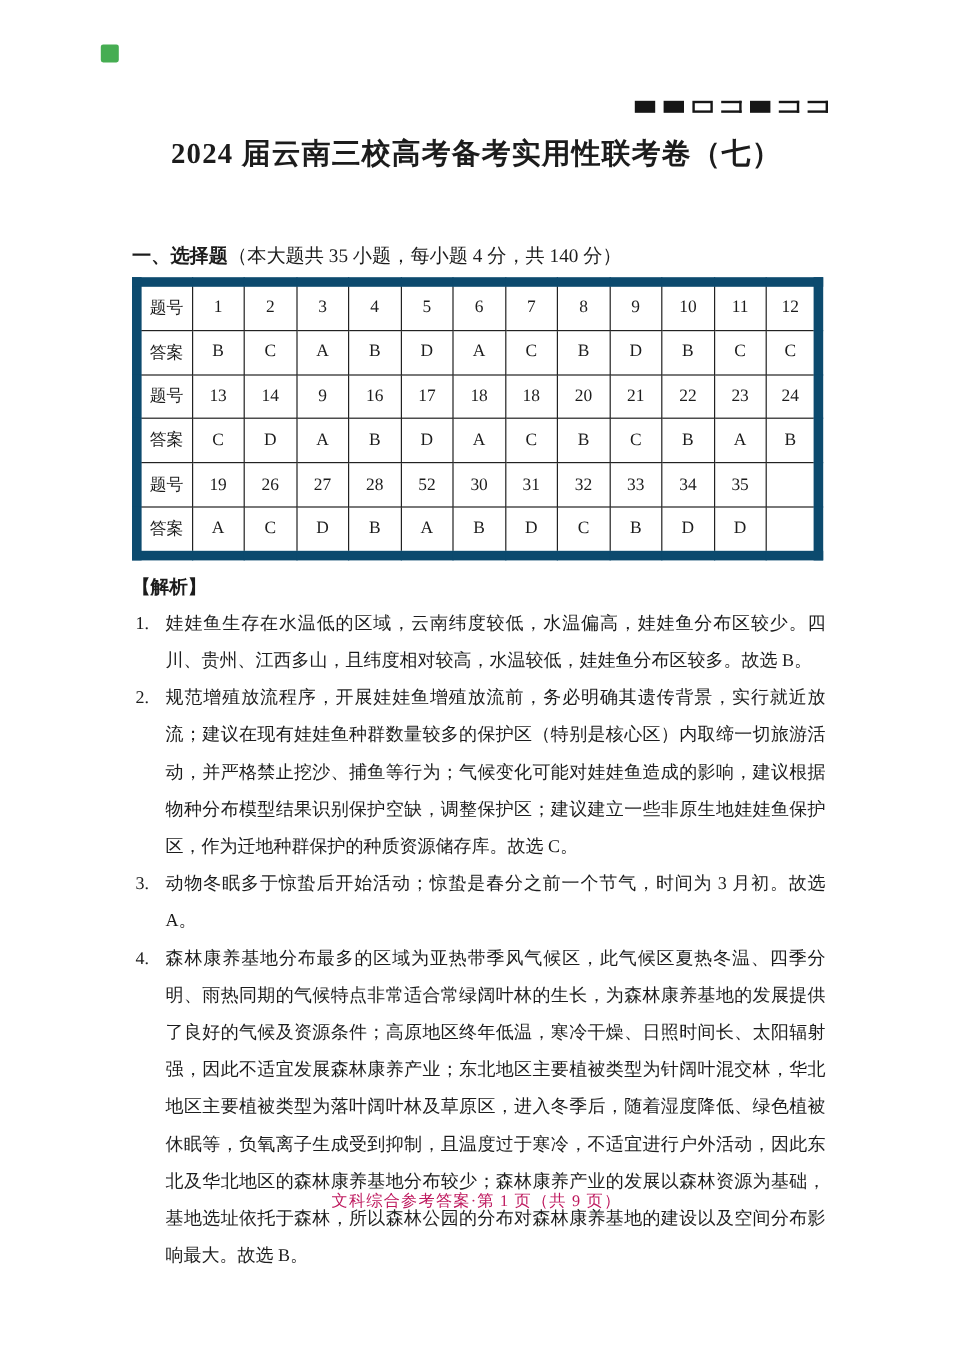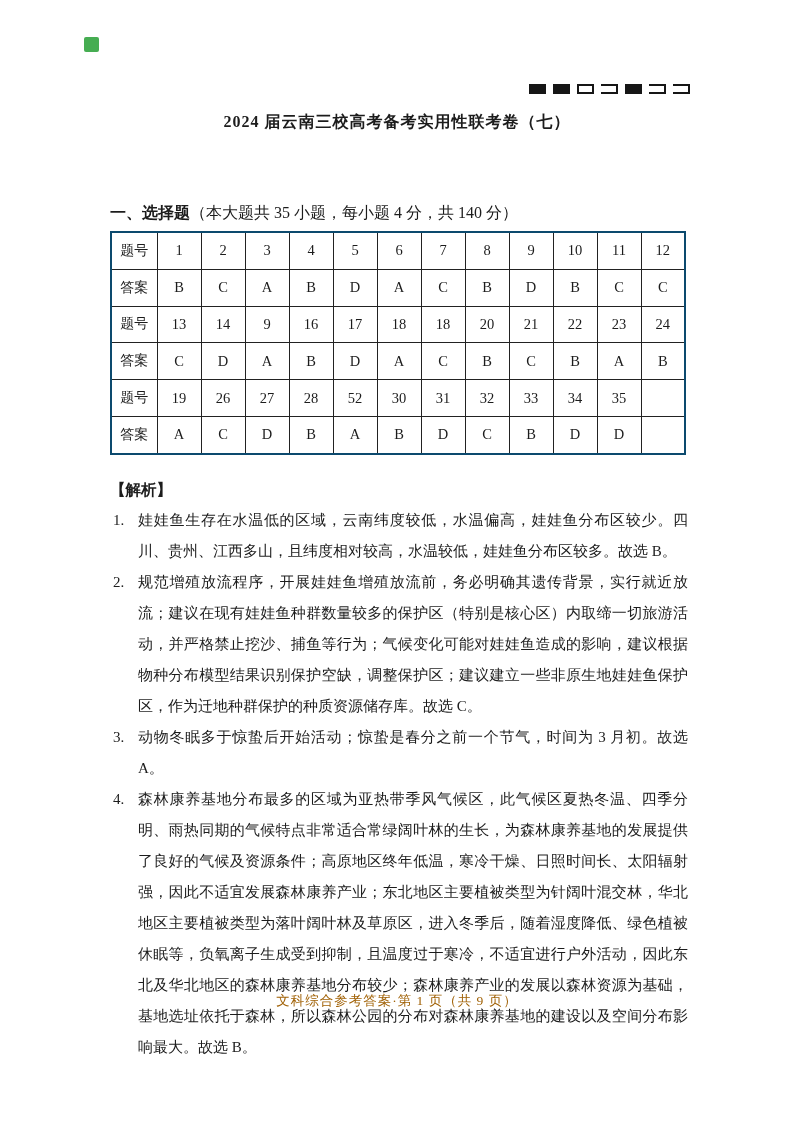--- a/index.html
+++ b/index.html
@@ -22,37 +22,37 @@
     position:absolute; top:84px; right:104px;
     display:flex; gap:7px; align-items:center;
   }
   .mark { width:17px; height:10px; box-sizing:border-box; }
   .mark.filled { background:#161616; }
   .mark.outline { border:2px solid #161616; }
   .mark.outline-open { border:2px solid #161616; border-left:none; }
 
   .title1 {
     position:absolute; top:112px; left:0; width:100%;
-    text-align:center; font-size:16px; font-weight:bold; letter-spacing:1px;
+    text-align:center; font-size:24px; font-weight:bold; letter-spacing:1px;
   }
   .title2 {
     position:absolute; top:151px; left:0; width:100%;
     text-align:center; font-size:23px; font-weight:bold; letter-spacing:2px;
   }
 
   .section-heading {
     position:absolute; top:203px; left:110px; width:578px;
     font-size:16px;
   }
   .section-heading .bold { font-weight:bold; }
 
   table.answers {
     position:absolute; top:231px; left:110px;
     width:576px; border-collapse:collapse; table-layout:fixed;
-    border:2px solid #0c4a6e;
+    border:8px solid #0c4a6e;
   }
   table.answers td {
     border:1.5px solid #222;
     height:35.8px;
     text-align:center; vertical-align:middle;
     font-size:14.5px;
     padding:0;
   }
   table.answers td.rowlabel { font-size:14px; }
   table.answers col.c0 { width:46px; }
@@ -66,21 +66,21 @@
   .item {
     position:relative;
     padding-left:28px;
     font-size:15px; line-height:31px;
     text-align:justify;
   }
   .item .num { position:absolute; left:3px; top:0; }
 
   .footer {
     position:absolute; top:992px; left:0; width:100%;
-    text-align:center; font-size:13.5px; letter-spacing:1px; color:#a16207;
+    text-align:center; font-size:13.5px; letter-spacing:1px; color:#be185d;
   }
 </style>
 </head>
 <body>
 
 <div class="page">
 
   <div class="corner-mark" style="background: rgb(70, 173, 82);"></div>
 
   <div class="marks">

